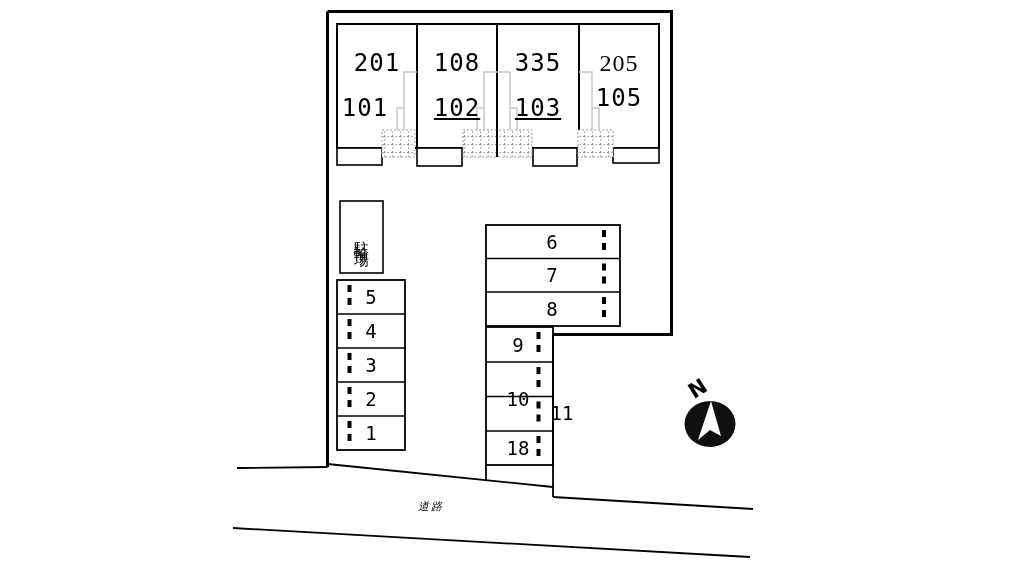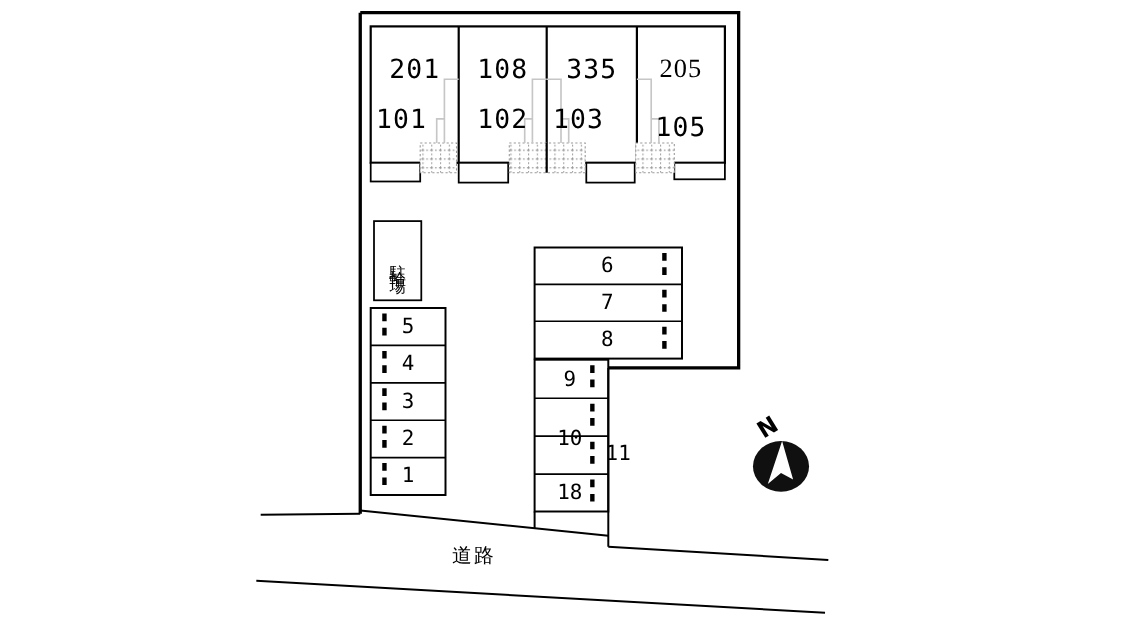--- a/index.html
+++ b/index.html
@@ -22,23 +22,24 @@
   .unit-num{font-size:24px;letter-spacing:1px;text-align:center;}
   .park-num{font-size:19px;}
   .bike-lbl{
     writing-mode:vertical-rl;
     text-orientation:upright;
     font-size:15px;
     letter-spacing:6px;
     font-family:"DejaVu Sans","Liberation Sans",sans-serif;
   }
   .road-lbl{
-    font-size:18px;
+    font-size:11px;
     letter-spacing:2px;
     font-family:"DejaVu Sans","Liberation Sans",sans-serif;
+    font-style:italic;
   }
   .north-lbl{
     font-size:21px;
     font-weight:bold;
     transform:translate(-50%,-50%) rotate(-32deg);
     font-family:"DejaVu Sans","Liberation Sans",sans-serif;
   }
 </style>
 </head>
 <body>
@@ -128,25 +129,25 @@
 
     <g>
       <ellipse cx="710" cy="424" rx="25.5" ry="23" fill="#101010"></ellipse>
       <polygon points="711,401 721,436 710,430 698,440" fill="#ffffff"></polygon>
     </g>
   </svg>
 
   <div class="lbl unit-num" style="left:377px;top:63px;">201</div>
   <div class="lbl unit-num" style="left:365px;top:108px;">101</div>
   <div class="lbl unit-num" style="left:457px;top:63px;">108</div>
-  <div class="lbl unit-num" style="left:457px;top:108px;">102</div>
+  <div class="lbl unit-num" style="left:457px;top:108px;text-decoration:underline;">102</div>
   <div class="lbl unit-num" style="left:538px;top:63px;">335</div>
-  <div class="lbl unit-num" style="left:526px;top:108px;">103</div>
+  <div class="lbl unit-num" style="left:538px;top:108px;text-decoration:underline;">103</div>
   <div class="lbl unit-num" style="left:619px;top:63px;font-family:Liberation Serif, serif;">205</div>
-  <div class="lbl unit-num" style="left:619px;top:116px;">105</div>
+  <div class="lbl unit-num" style="left:619px;top:98px;">105</div>
 
   <div class="lbl bike-lbl" style="left:361px;top:237px;">駐輪場</div>
 
   <div class="lbl park-num" style="left:371px;top:297px;">5</div>
   <div class="lbl park-num" style="left:371px;top:331px;">4</div>
   <div class="lbl park-num" style="left:371px;top:365px;">3</div>
   <div class="lbl park-num" style="left:371px;top:399px;">2</div>
   <div class="lbl park-num" style="left:371px;top:433px;">1</div>
 
   <div class="lbl park-num" style="left:552px;top:242px;">6</div>

